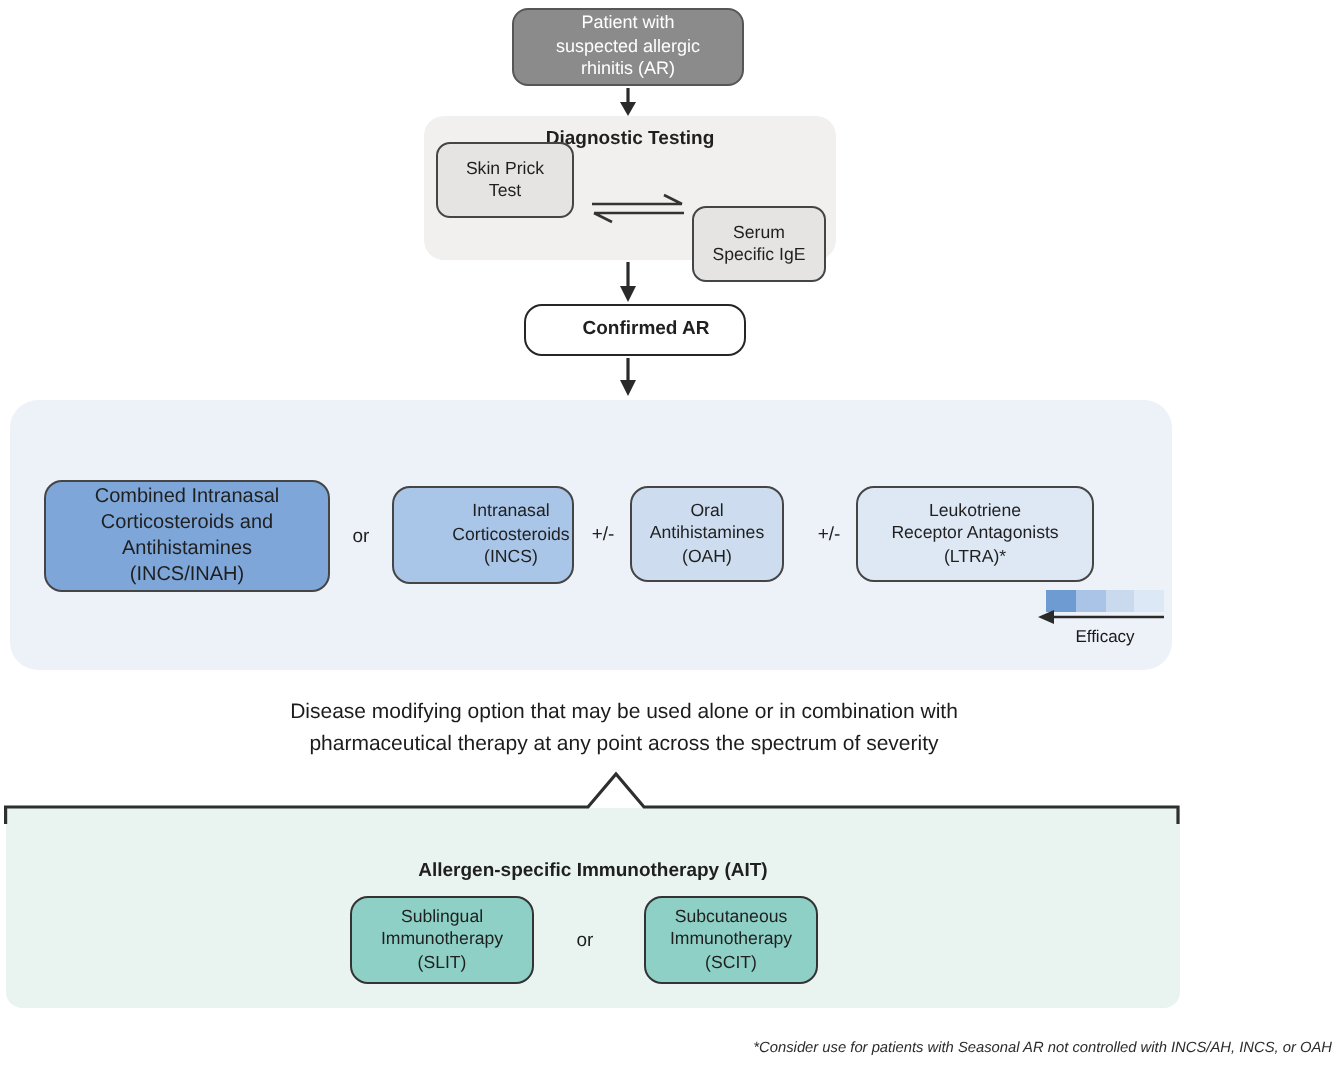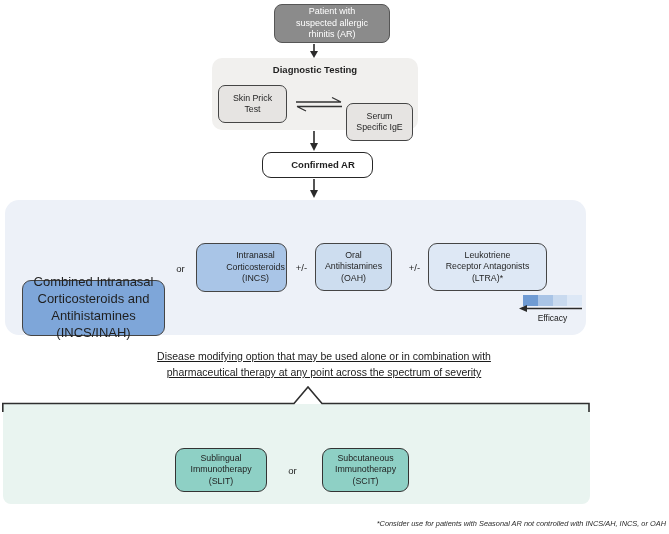--- a/index.html
+++ b/index.html
@@ -5,26 +5,26 @@
   html,body{margin:0;padding:0;background:#fff;}
   body{font-family:"Liberation Sans","DejaVu Sans",sans-serif;color:var(--ink,#1f1f1f);}
   .stage{position:relative;width:669px;height:534px;background:#fff;overflow:hidden;}
   .abs{position:absolute;}
   .box{border:1.4px solid var(--box_border);border-radius:9px;display:flex;align-items:center;
        justify-content:center;text-align:center;white-space:pre-line;box-sizing:border-box;
        line-height:1.3;}
   .title{font-weight:bold;text-align:center;white-space:pre-line;}
   .connector{display:flex;align-items:center;justify-content:center;font-size:9.5px;color:var(--ink);}
   
-  .patient{background:var(--patient_fill);border:1.5px solid var(--patient_border);color:#fff;font-size:9px;border-radius:8px;margin-left:18px;}
+  .patient{background:var(--patient_fill);border:1.5px solid var(--patient_border);color:#fff;font-size:9px;border-radius:8px;}
   .diag-panel{background:var(--panel_gray);border-radius:10px;}
   .gray-box{background:var(--gray_box);font-size:8.8px;border-radius:7px;}
   .confirmed{background:#fff;border:1.5px solid #262626;border-radius:9px;font-weight:bold;font-size:9.5px;}
   .pharma-panel{background:var(--pharma_panel);border-radius:14px;}
-  .t1{background:var(--therapy_1);font-size:13px;margin-top:40px;}
+  .t1{background:var(--therapy_1);font-size:10px;}
   .t2{background:var(--therapy_2);font-size:8.8px;padding-left:28px;}
   .t3{background:var(--therapy_3);font-size:8.8px;}
   .t4{background:var(--therapy_4);font-size:8.8px;}
   .ait-panel{background:var(--ait_panel);border-radius:2px 2px 8px 8px;}
   .teal{background:var(--teal_fill);font-size:8.8px;border:1.4px solid #333;}
   .eff-bar{display:flex;}
   .eff-bar span{flex:1 1 25%;height:11px;}
   .eff-0{background:var(--eff_0);} .eff-1{background:var(--eff_1);}
   .eff-2{background:var(--eff_2);} .eff-3{background:var(--eff_3);}
   .eff-label{font-size:8.5px;text-align:center;color:#1a1a1a;}
@@ -40,21 +40,21 @@
 suspected allergic
 rhinitis (AR)</div>
 
   <svg class="abs" style="left:309px;top:44px;" width="10" height="14" viewBox="0 0 10 14">
     <path d="M5 0 V8" stroke="#2a2a2a" stroke-width="1.6" fill="none"></path>
     <path d="M1 7 L9 7 L5 14 Z" fill="#2a2a2a"></path>
   </svg>
 
   <div class="abs diag-panel" style="left:212px;top:58px;width:206px;height:72px;"></div>
   <div class="abs title" style="left:212px;top:64px;width:206px;font-size:9.5px;">Diagnostic Testing</div>
-  <div class="abs box gray-box" style="left:218px;top:85px;width:69px;height:38px;">Skin Prick
+  <div class="abs box gray-box" style="left:218px;top:71px;width:69px;height:38px;">Skin Prick
 Test</div>
   <svg class="abs" style="left:293px;top:96px;" width="52" height="17" viewBox="0 0 52 17">
     <path d="M3 6 H48 M48 6 L39 1.5" stroke="#333" stroke-width="1.3" fill="none"></path>
     <path d="M49 10.5 H4 M4 10.5 L13 15" stroke="#333" stroke-width="1.3" fill="none"></path>
   </svg>
   <div class="abs box gray-box" style="left:346px;top:103px;width:67px;height:38px;">Serum
 Specific IgE</div>
 
   <svg class="abs" style="left:309px;top:131px;" width="10" height="20" viewBox="0 0 10 20">
     <path d="M5 0 V13" stroke="#2a2a2a" stroke-width="1.6" fill="none"></path>
@@ -92,28 +92,29 @@
     <span class="eff-1"></span>
     <span class="eff-2"></span>
     <span class="eff-3"></span>
   </div>
   <svg class="abs" style="left:517px;top:304px;" width="66" height="9" viewBox="0 0 66 9">
     <path d="M65 4.5 H8" stroke="#2a2a2a" stroke-width="1.3" fill="none"></path>
     <path d="M2 4.5 L10 1 L10 8 Z" fill="#2a2a2a"></path>
   </svg>
   <div class="abs eff-label" style="left:523px;top:313px;width:59px;">Efficacy</div>
 
-  <div class="abs mid-text" style="left:12px;top:348px;width:624px;text-decoration:underline;">Disease modifying option that may be used alone or in combination with
+  <div class="abs mid-text" style="left:0px;top:348px;width:624px;">Disease modifying option that may be used alone or in combination with
 pharmaceutical therapy at any point across the spectrum of severity</div>
 
   <div class="abs ait-panel" style="left:3px;top:404px;width:587px;height:100px;"></div>
 
   <svg class="abs" style="left:2px;top:384px;" width="588" height="30" viewBox="0 0 588 30">
     <polyline points="0.8,28 0.8,19.5 292,19.5 306,3 320,19.5 587,19.5 587,28" fill="none" stroke="#2f2f2f" stroke-width="1.6"></polyline>
   </svg>
+  <div class="abs title" style="left:3px;top:430px;width:587px;font-size:9.5px;">Allergen-specific Immunotherapy (AIT)</div>
   <div class="abs box teal" style="left:175px;top:448px;width:92px;height:44px;">Sublingual
 Immunotherapy
 (SLIT)</div>
   <div class="abs connector" style="left:280px;top:460px;width:25px;height:20px;">or</div>
   <div class="abs box teal" style="left:322px;top:448px;width:87px;height:44px;">Subcutaneous
 Immunotherapy
 (SCIT)</div>
 
   <div class="abs footnote" style="right:3px;top:519px;width:400px;">*Consider use for patients with Seasonal AR not controlled with INCS/AH, INCS, or OAH</div>
 

